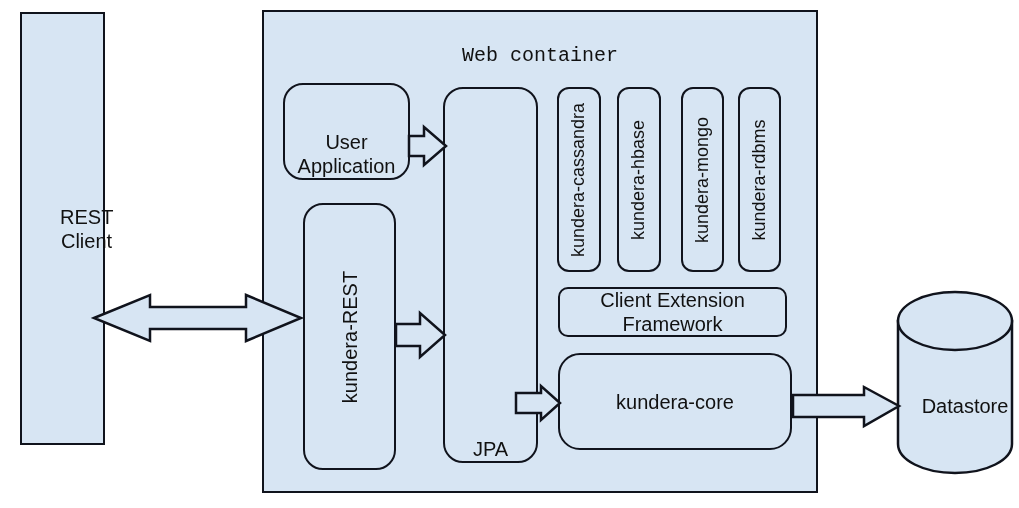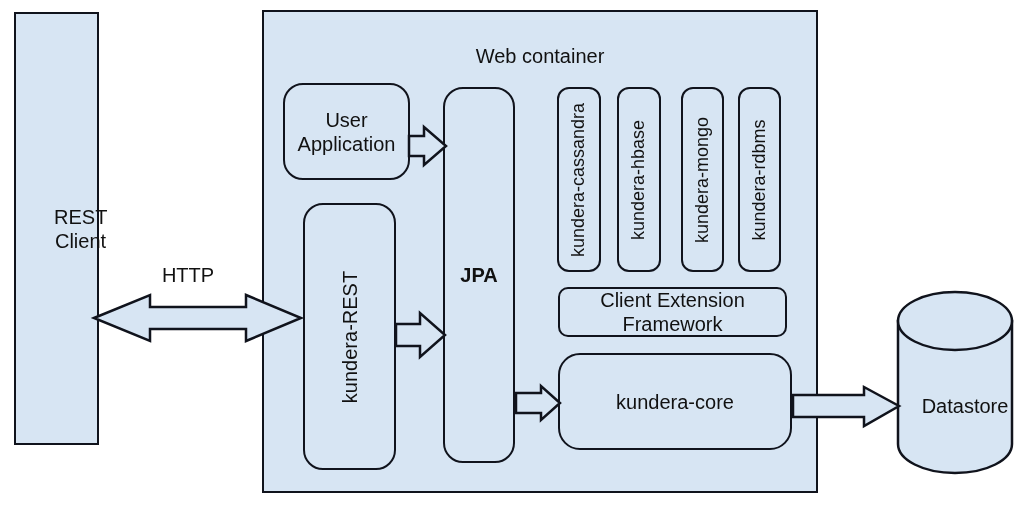--- a/index.html
+++ b/index.html
@@ -23,40 +23,41 @@
     background: var(--box-fill);
     border: 2px solid var(--box-stroke);
     display: flex;
     align-items: center;
     justify-content: center;
     text-align: center;
     line-height: 1.2;
     z-index: 1;
   }
   .container-box { z-index: 0; }
-  .r20 { border-radius: 20px; }
+  .r20 { border-radius: 20px; align-items: flex-end; }
   .r12 { border-radius: 12px; }
   .r10 { border-radius: 10px; }
   .r22 { border-radius: 22px; }
   .fs20 { font-size: 20px; }
   .fs18 { font-size: 18px; }
   .vlabel {
     position: absolute;
     left: 50%;
     top: 50%;
     transform: translate(-50%, -50%) rotate(-90deg);
     white-space: nowrap;
   }
   .wc-title {
     position: absolute;
     top: 32px;
     left: 0;
     right: 0;
     text-align: center;
     font-size: 20px;
+    font-family: Liberation Mono, monospace;
   }
   .freelabel {
     position: absolute;
     text-align: center;
     font-size: 20px;
     z-index: 4;
   }
   svg.overlay {
     position: absolute;
     left: 0;
@@ -65,25 +66,25 @@
     pointer-events: none;
   }
   svg .shape {
     fill: var(--box-fill);
     stroke: var(--box-stroke);
     stroke-width: 2.5;
     stroke-linejoin: miter;
   }
 
   
-  #rest-client      { left: 14px;  top: 12px;  width: 85px;  height: 433px; padding-left: 48px; }
+  #rest-client      { left: 20px;  top: 12px;  width: 85px;  height: 433px; padding-left: 48px; }
   #web-container    { left: 262px; top: 10px;  width: 556px; height: 483px; }
   #user-application { left: 283px; top: 83px;  width: 127px; height: 97px; }
   #kundera-rest     { left: 303px; top: 203px; width: 93px;  height: 267px; }
-  #jpa              { left: 443px; top: 87px;  width: 72px;  height: 376px; font-weight: bold; }
+  #jpa              { left: 443px; top: 87px;  width: 95px;  height: 376px; }
   #pillar-cassandra { left: 557px; top: 87px;  width: 44px;  height: 185px; }
   #pillar-hbase     { left: 617px; top: 87px;  width: 44px;  height: 185px; }
   #pillar-mongo     { left: 681px; top: 87px;  width: 43px;  height: 185px; }
   #pillar-rdbms     { left: 738px; top: 87px;  width: 43px;  height: 185px; }
   #client-extension { left: 558px; top: 287px; width: 229px; height: 50px; }
   #kundera-core     { left: 558px; top: 353px; width: 234px; height: 97px; }
   #http-label       { left: 88px;  top: 264px; width: 200px; }
   #xmljson-label    { left: 88px;  top: 352px; width: 200px; }
   #datastore-label  { left: 898px; top: 395px; width: 134px; }
 </style>
@@ -126,21 +127,20 @@
   </div>
 
   <div class="box fs20 r22" id="kundera-core">
     <span>kundera-core</span>
   </div>
 
   <div class="box fs20 r10" id="client-extension">
     <span>Client Extension Framework</span>
   </div>
 
-  <div class="freelabel" id="http-label">HTTP</div>
 
   <svg class="overlay" width="1019" height="508" viewBox="0 0 1019 508">
 
     <path class="shape" d="M898,321 L898,444 A57,29 0 0 0 1012,444 L1012,321 Z"></path>
     <ellipse class="shape" cx="955" cy="321" rx="57" ry="29"></ellipse>
 
     <path class="shape" d="M94,318 L150,295 L150,307 L246,307 L246,295 L301,318 L246,341 L246,329 L150,329 L150,341 Z"></path>
 
     <path class="shape" d="M409,136 L424,136 L424,127 L446,146 L424,165 L424,156 L409,156 Z"></path>
 

